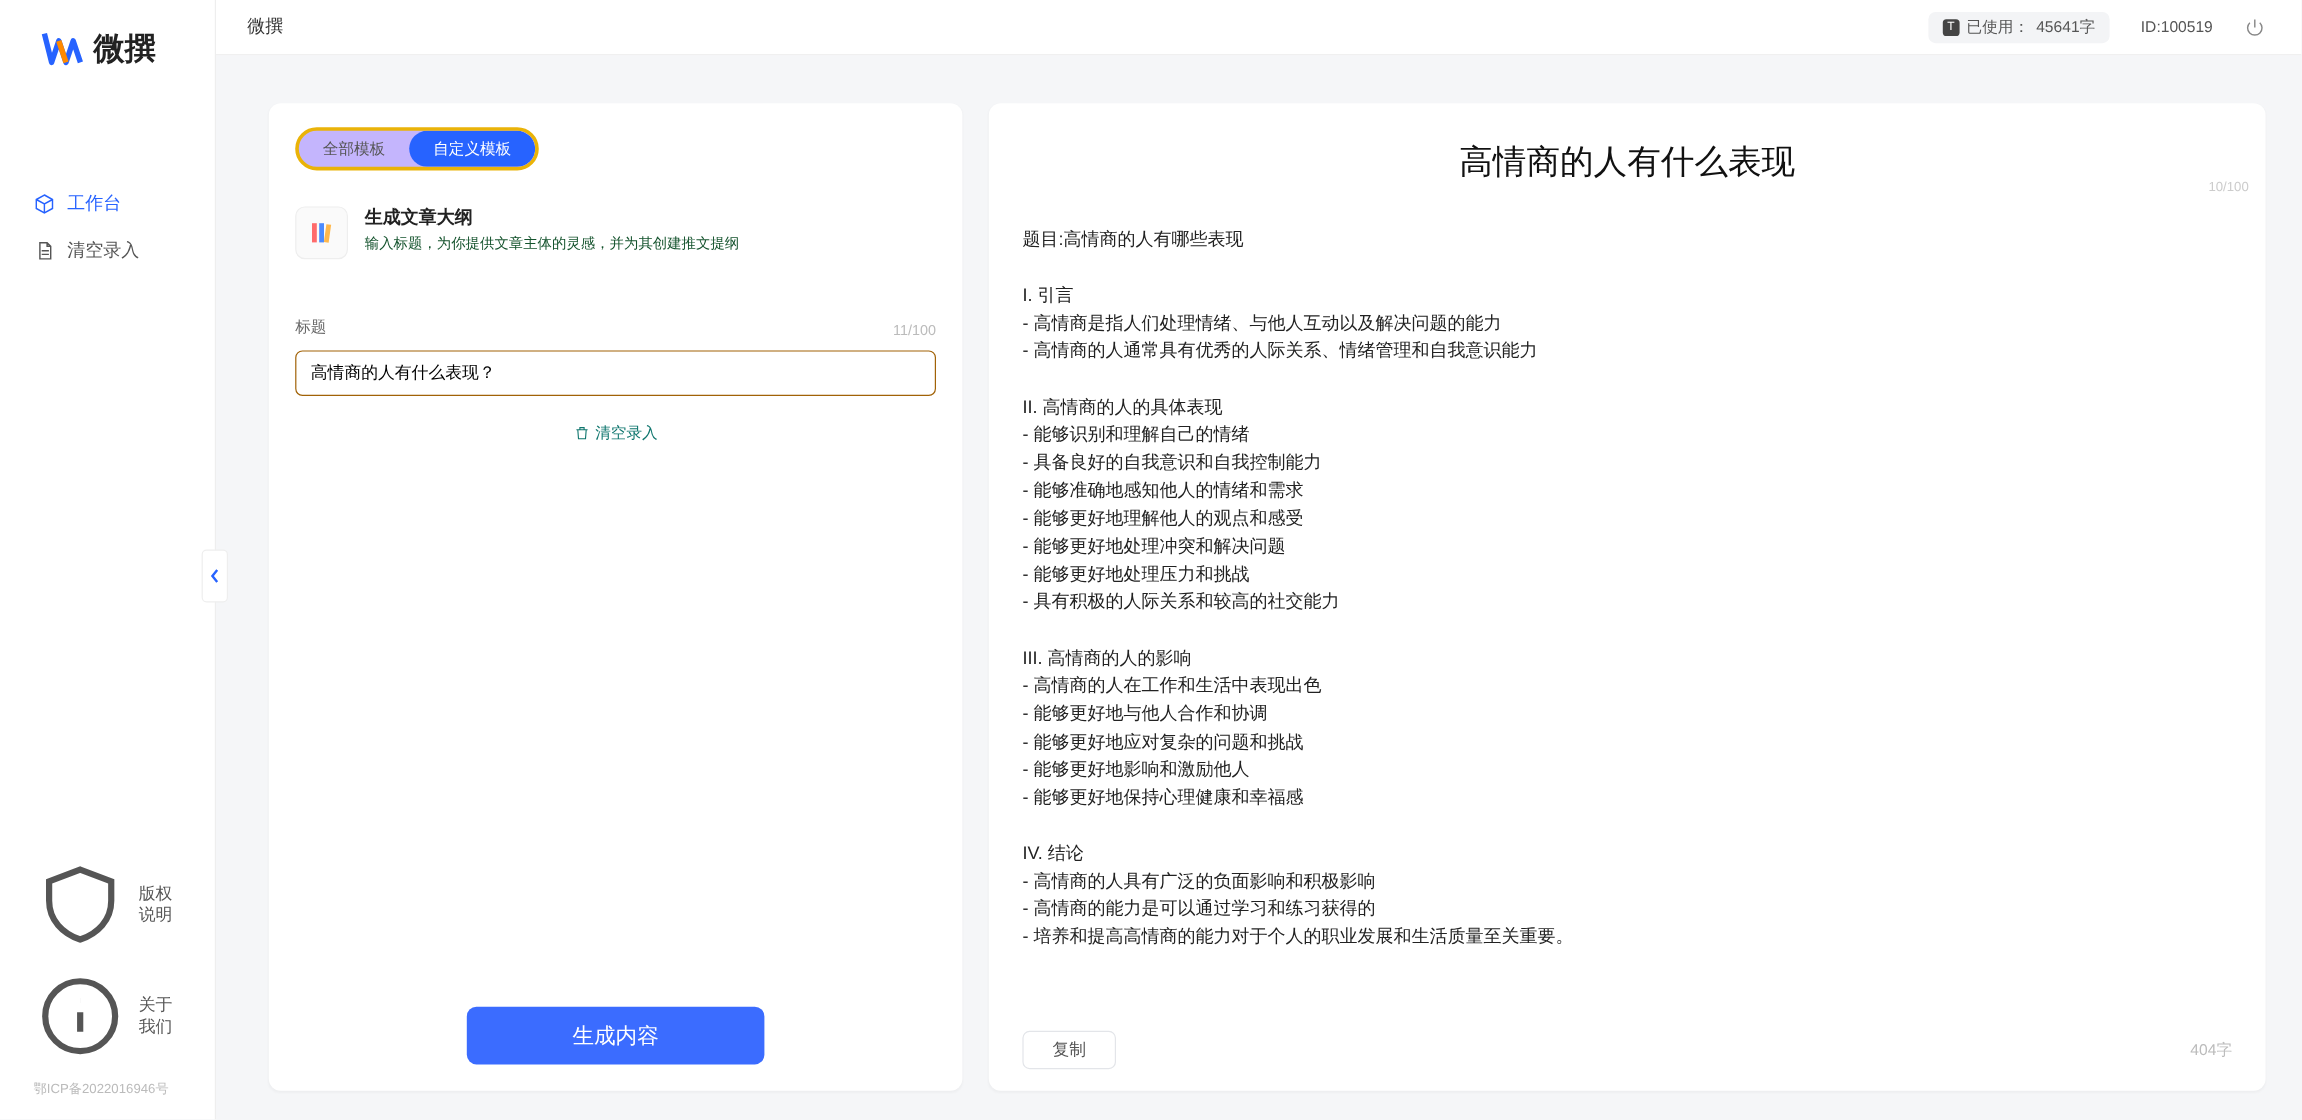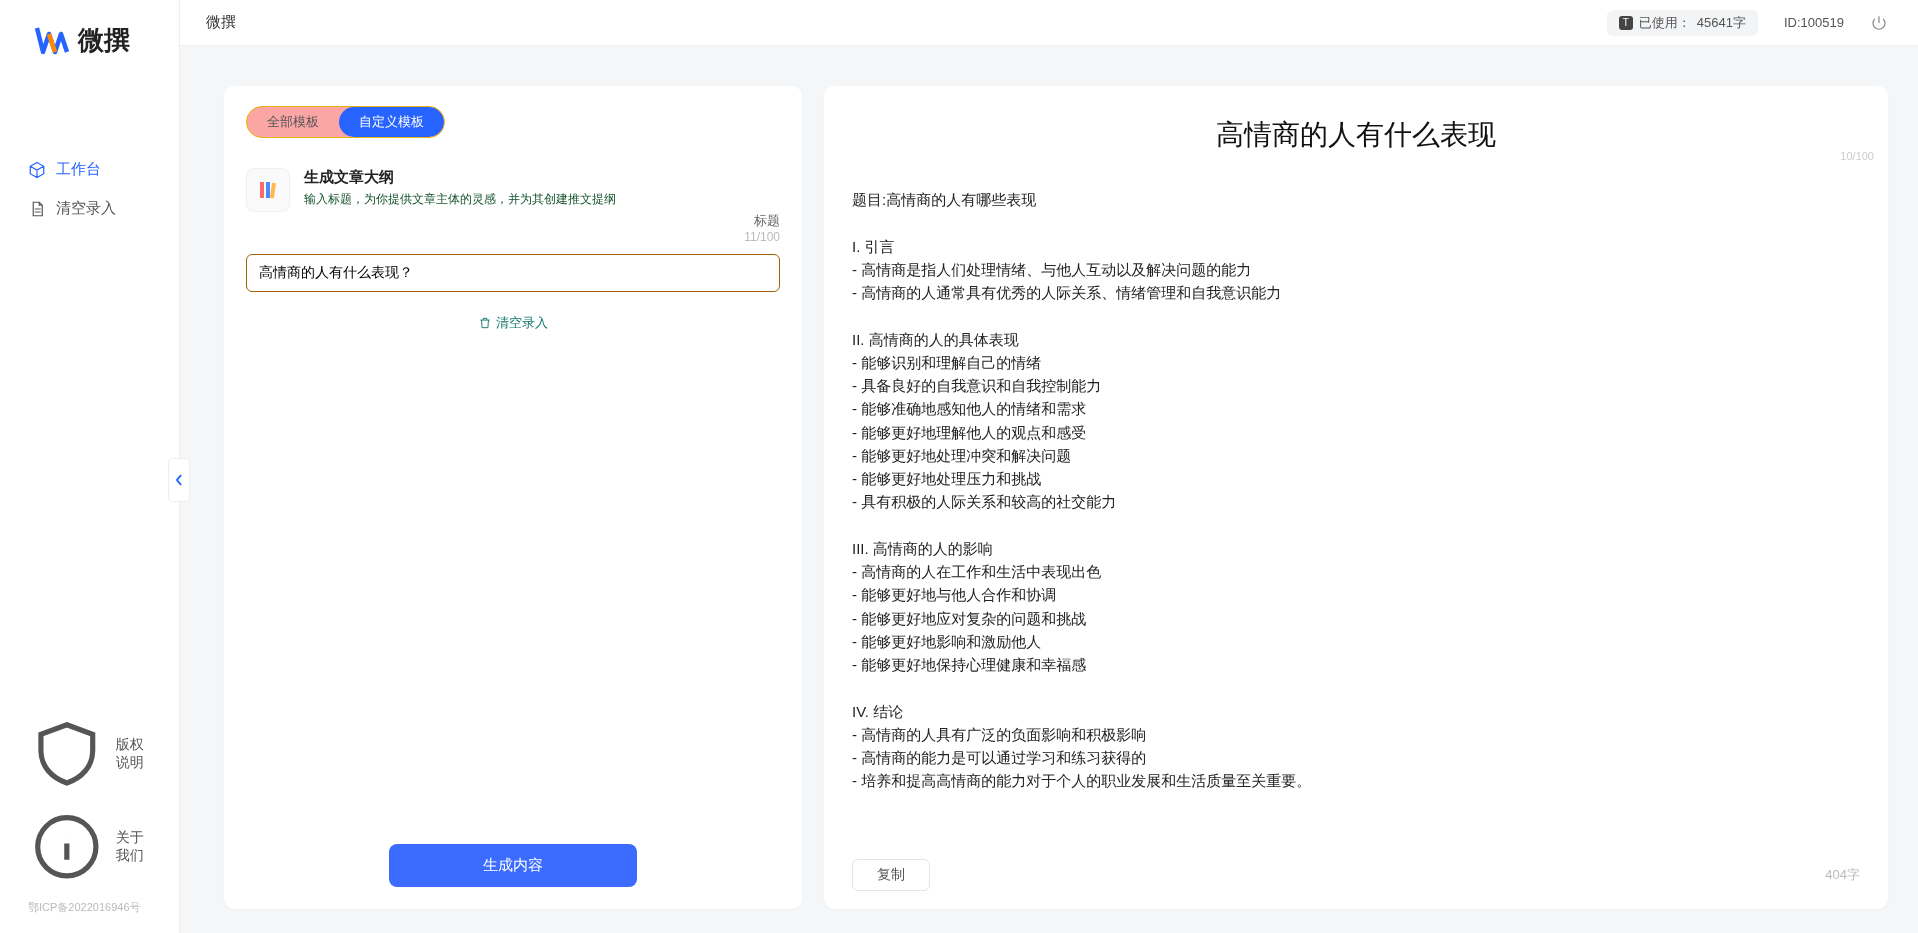--- a/index.html
+++ b/index.html
@@ -138,22 +138,22 @@
   }
   .panel-right {
     flex: 1;
     display: flex; flex-direction: column;
     padding: 30px 28px 18px;
   }
 
   
   .tabs {
     display: inline-flex;
-    background: #fca5a5;
-    border: 1px solid #eab308;
+    background: #c4b5fd;
+    border: 3px solid #eab308;
     border-radius: 999px;
     overflow: hidden;
     width: fit-content;
   }
   .tab {
     padding: 6px 20px;
     font-size: 13px;
     color: #555;
     cursor: pointer;
   }
@@ -172,21 +172,22 @@
     border: 1px solid #eee;
     background: #fafafa;
     display:flex;align-items:center;justify-content:center;
     font-size:20px;
   }
   .template-title { font-size: 15px; font-weight:600; color:#222; }
   .template-desc  { font-size: 12px; color:#14532d; margin-top:4px; }
 
   .field-label-row {
     display:flex; justify-content:space-between; align-items:flex-end;
-    font-size: 13px; color:#666;flex-direction:column;
+    margin-top: 48px;
+    font-size: 13px; color:#666;
   }
   .count { color:#bbb; font-size:12px;}
   .title-input {
     width: 100%;
     margin-top: 10px;
     border: 1px solid #a16207;
     border-radius: 6px;
     padding: 10px 12px;
     font-size: 14px;
     outline: none;
@@ -200,21 +201,21 @@
   }
   .left-spacer { flex:1; }
   .generate-btn {
     width: 248px;
     align-self: center;
     background: #3b6cff;
     color:#fff;
     border:none;
     border-radius: 8px;
     padding: 12px 0;
-    font-size: 15px;
+    font-size: 18px;
     cursor:pointer;
   }
 
   
   .doc-title {
     text-align:center;
     font-family: "Songti SC","SimSun",serif;
     font-size: 28px;
     color:#111;
   }

